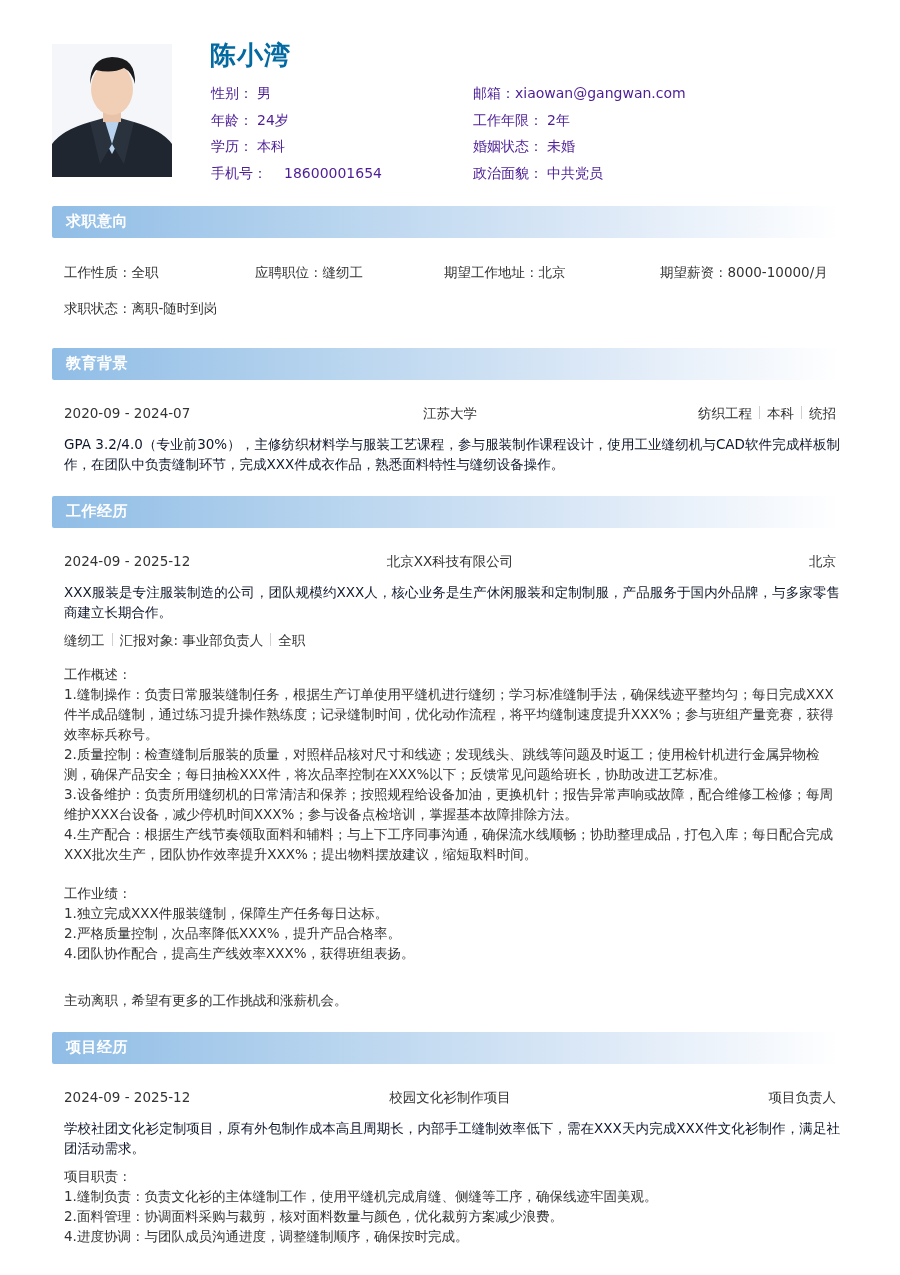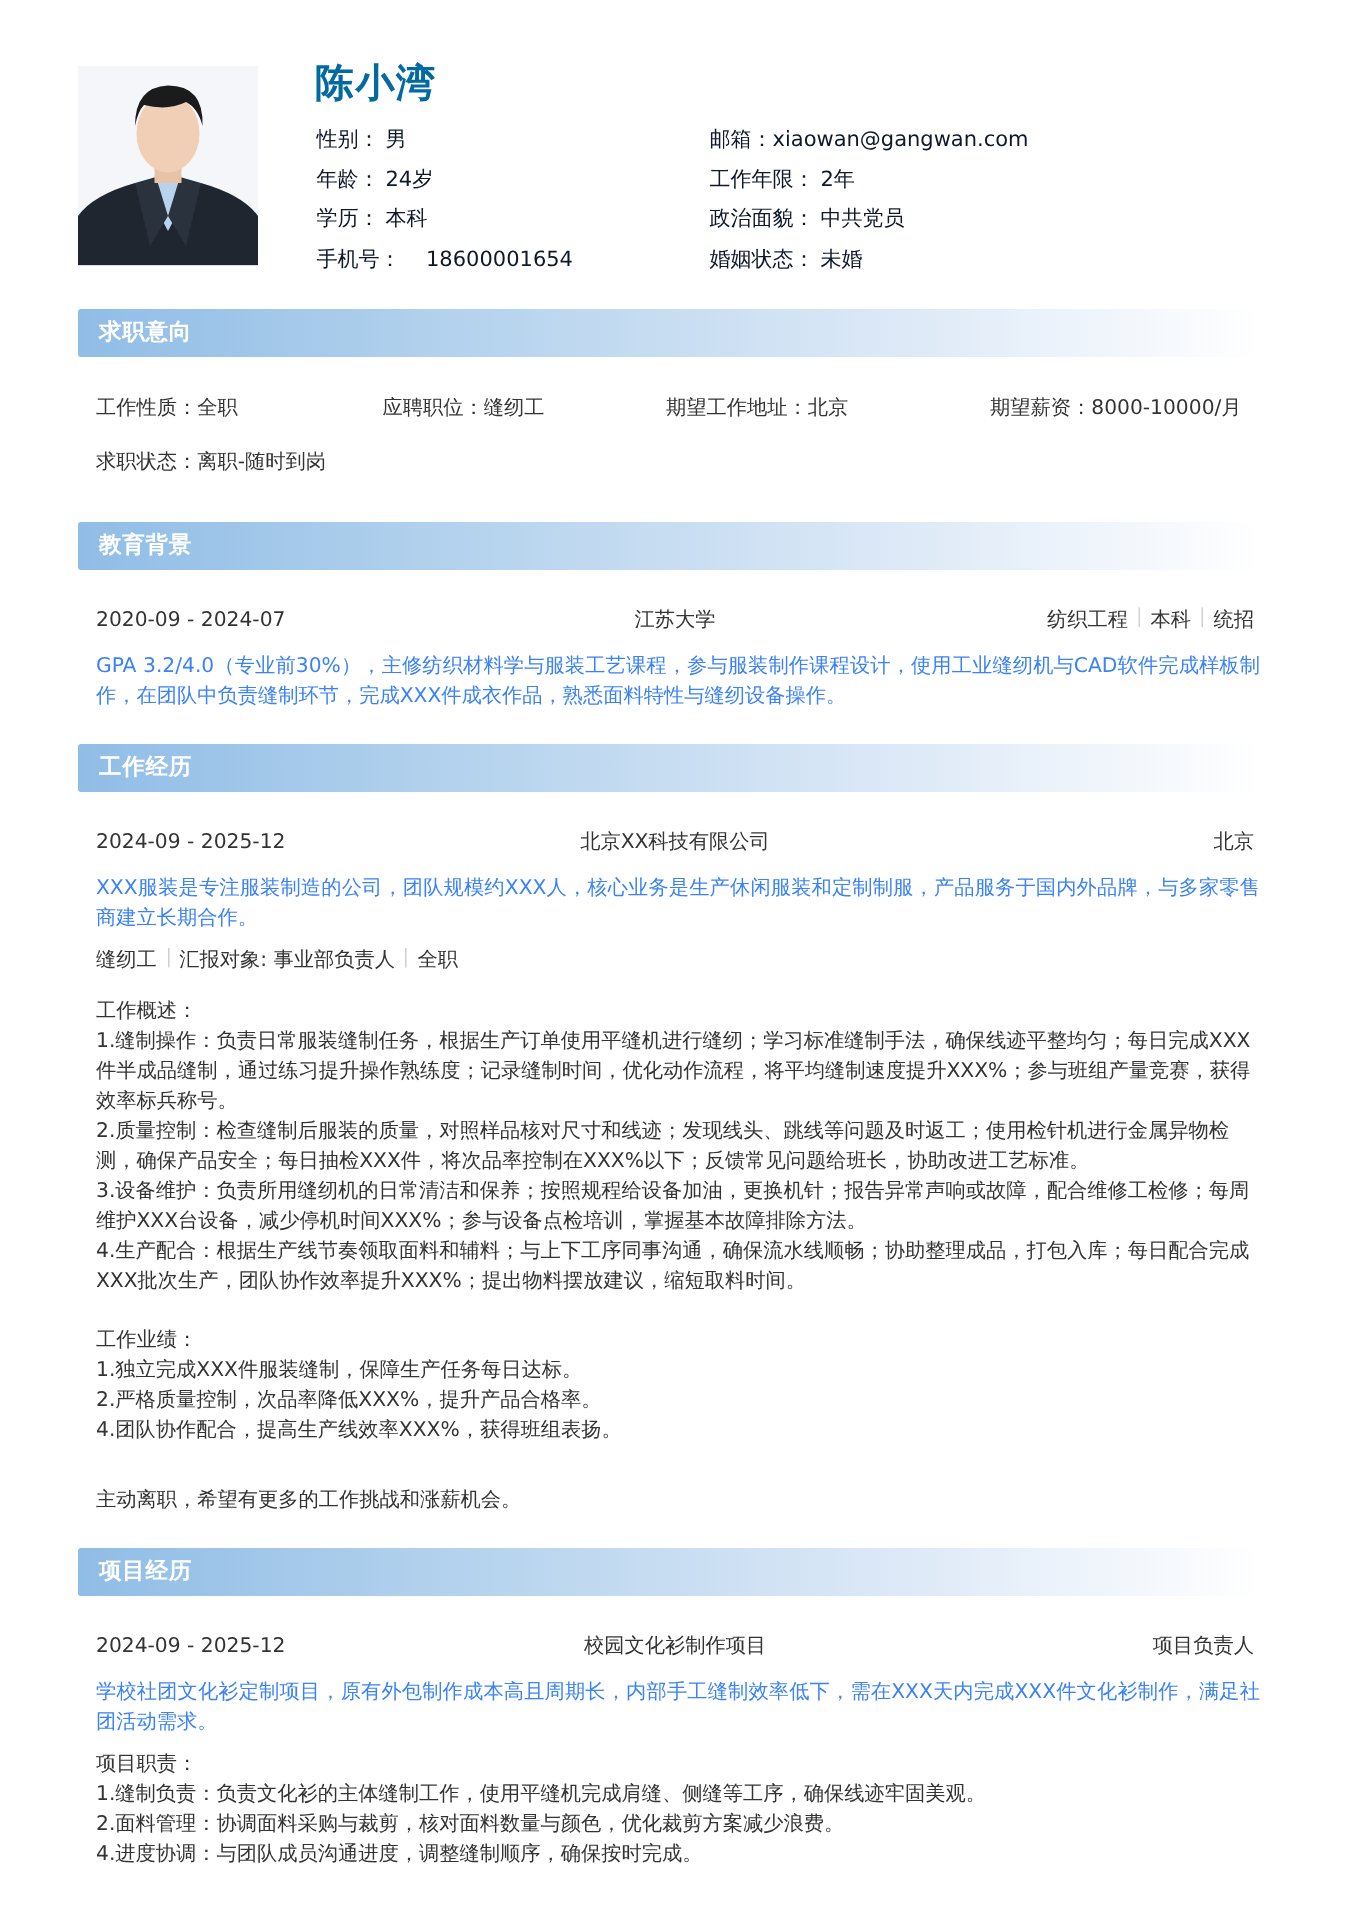--- a/index.html
+++ b/index.html
@@ -20,39 +20,39 @@
     background: #e9eef5; overflow: hidden;
   }
   .photo svg { width: 120px; height: 133px; display: block; }
   .name {
     position: absolute; left: 210px; top: 38px;
     font-size: 26px; font-weight: bold; color: #0369a1; letter-spacing: 1px;
   }
   .info-col { position: absolute; top: 83px; }
   .info-col.left { left: 211px; }
   .info-col.right { left: 444px; margin-left: 29px; }
-  .info-row { height: 26.5px; line-height: 20px; font-size: 14px; color: #0f172a; white-space: nowrap; }
+  .info-row { height: 26.5px; line-height: 20px; font-size: 14px; color: #4c1d95; white-space: nowrap; }
   .info-row .lab { }
   .info-row .val { margin-left: 4px; }
 
   
   .sec {
     position: absolute; left: 52px; width: 788px; height: 32px;
     background: linear-gradient(90deg, #90bde6 0%, #b7d4ee 35%, #dde9f7 70%, #ffffff 100%);
     border-radius: 2px;
   }
   .sec span {
     position: absolute; left: 14px; top: 6px;
     font-size: 15px; font-weight: bold; color: #ffffff; letter-spacing: 0.5px;
   }
 
   .abs { position: absolute; white-space: nowrap; font-size: 13.5px; line-height: 20px; }
   .para {
     position: absolute; left: 64px; width: 776px;
-    font-size: 13.5px; line-height: 20px; color: #3b82f6;
+    font-size: 13.5px; line-height: 20px; color: #0f172a;
     text-align: justify;
   }
   .row3 { position: absolute; left: 64px; width: 772px; height: 20px; font-size: 13.5px; line-height: 20px; }
   .row3 .l { position: absolute; left: 0; text-align: right; }
   .row3 .c { position: absolute; left: 0; right: 0; text-align: center; }
   .row3 .r { position: absolute; right: 0; }
   .sep { display: inline-block; width: 1px; height: 13px; background: #cfcfcf; margin: 0 7px; vertical-align: -1px; }
   .block { position: absolute; left: 64px; width: 776px; font-size: 13.5px; line-height: 20px; }
   .block div { white-space: normal; }
 </style>
@@ -79,22 +79,22 @@
   <div class="info-col left">
     <div class="info-row"><span class="lab">性别：</span><span class="val">男</span></div>
     <div class="info-row"><span class="lab">年龄：</span><span class="val">24岁</span></div>
     <div class="info-row"><span class="lab">学历：</span><span class="val">本科</span></div>
     <div class="info-row"><span class="lab">手机号：</span><span class="val" style="margin-left:17px">18600001654</span></div>
   </div>
 
   <div class="info-col right">
     <div class="info-row"><span class="lab">邮箱：</span><span class="val" style="margin-left:0">xiaowan@gangwan.com</span></div>
     <div class="info-row"><span class="lab">工作年限：</span><span class="val">2年</span></div>
+    <div class="info-row"><span class="lab">婚姻状态：</span><span class="val">未婚</span></div>
     <div class="info-row"><span class="lab">政治面貌：</span><span class="val">中共党员</span></div>
-    <div class="info-row"><span class="lab">婚姻状态：</span><span class="val">未婚</span></div>
   </div>
 
   <div class="sec" style="top:206px">
     <span>求职意向</span>
   </div>
   <div class="abs" style="left:64px; top:262px"><span>工作性质：</span><span>全职</span></div>
   <div class="abs" style="left:255px; top:262px"><span>应聘职位：</span><span>缝纫工</span></div>
   <div class="abs" style="left:444px; top:262px"><span>期望工作地址：</span><span>北京</span></div>
   <div class="abs" style="left:660px; top:262px"><span>期望薪资：</span><span>8000-10000/月</span></div>
   <div class="abs" style="left:64px; top:298px"><span>求职状态：</span><span>离职-随时到岗</span></div>

